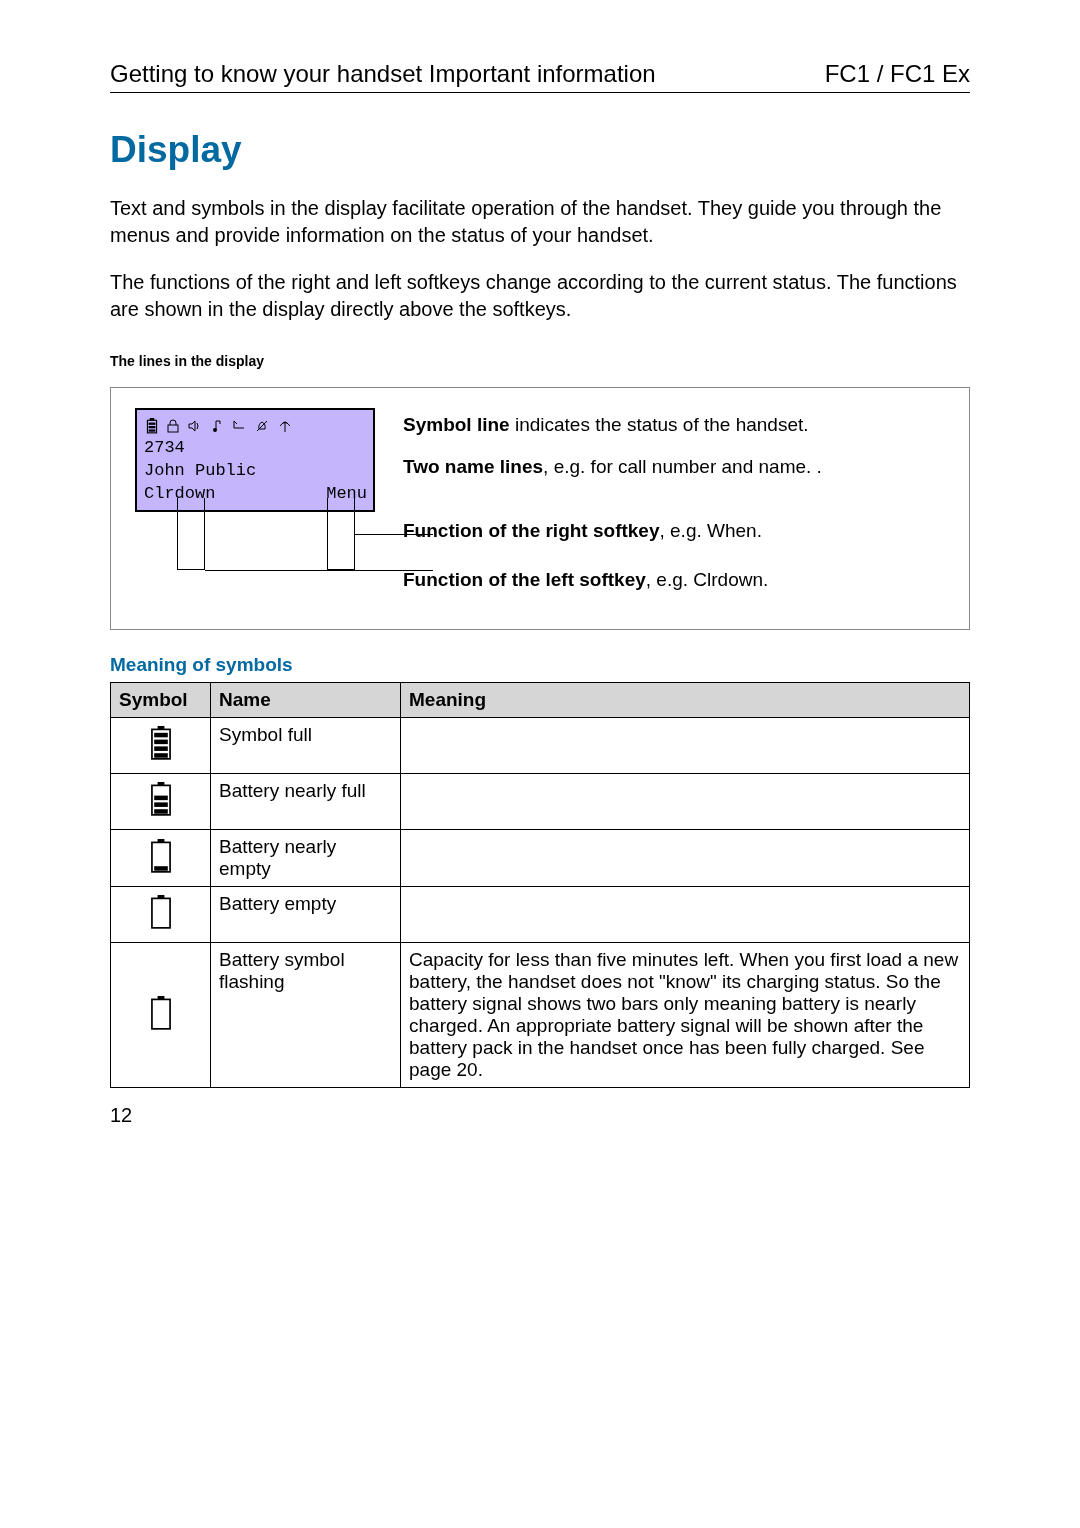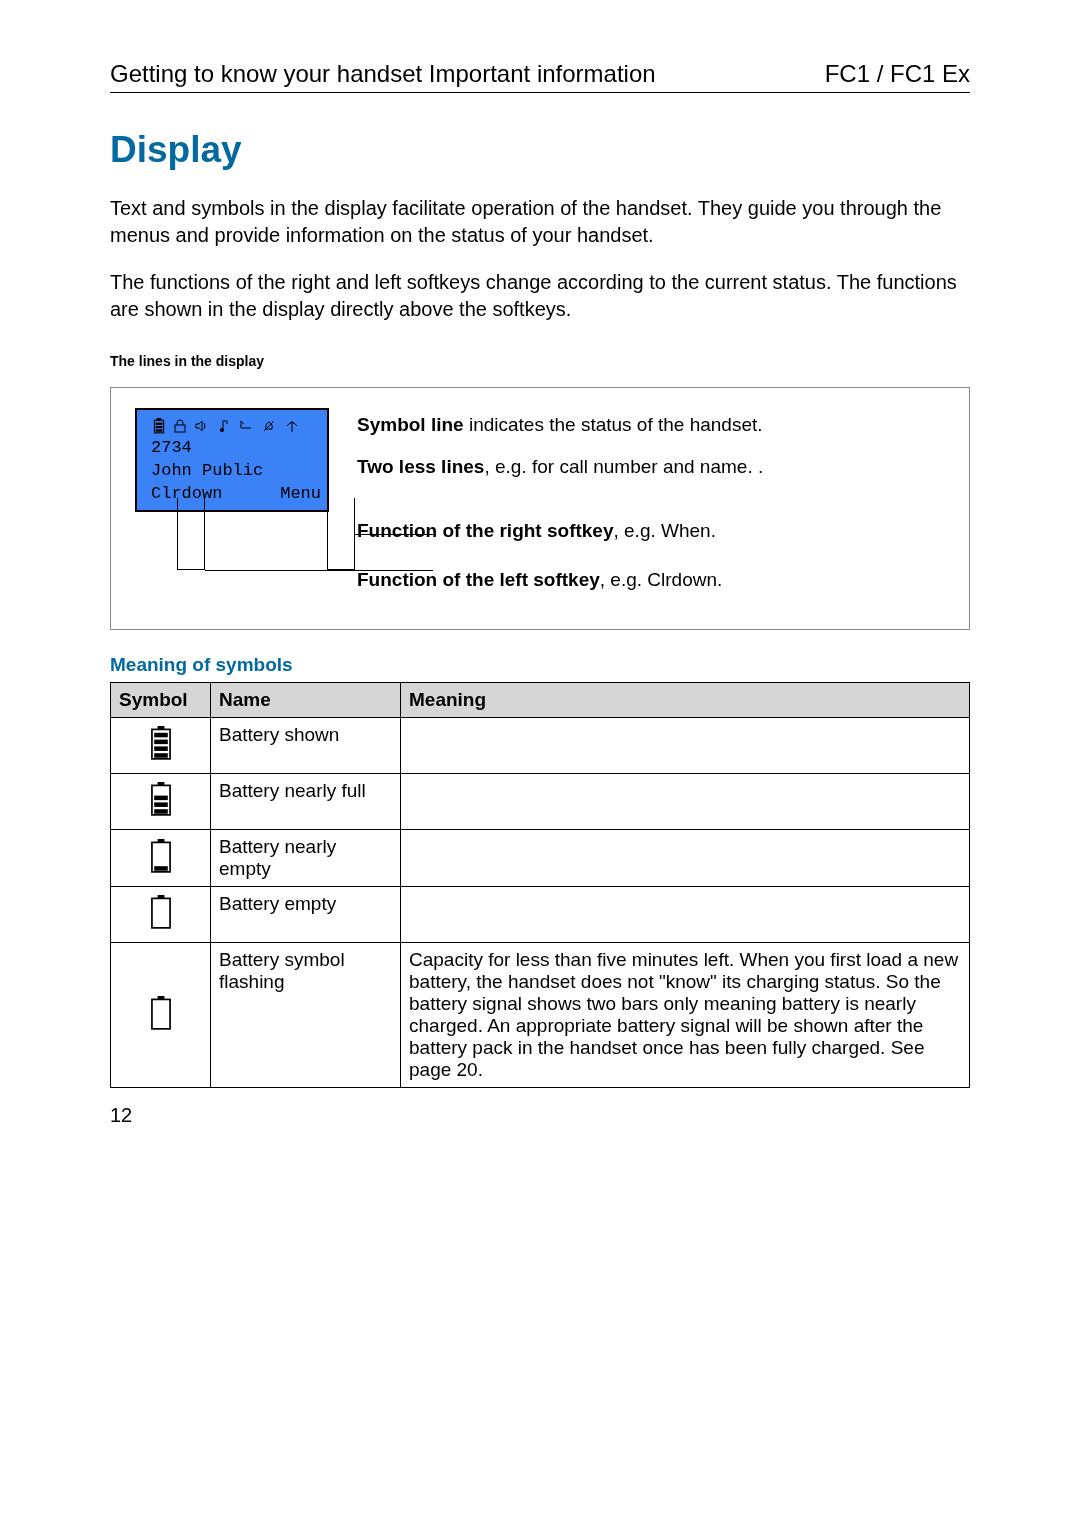--- a/index.html
+++ b/index.html
@@ -44,27 +44,27 @@
   
   .diagram-frame {
     border: 1px solid #888;
     padding: 20px 24px 36px 24px;
     display: flex;
     gap: 28px;
     position: relative;
   }
   .lcd {
     border: 2px solid #000;
-    width: 194px;
+    width: 240px;
     font-family: "Courier New", monospace;
     font-size: 17px;
-    padding: 4px 6px 4px 14px;
+    padding: 4px 6px 4px 7px;
     line-height: 1.35;
     position: relative;
-    background: #3b82f6;
+    background: #c4b5fd;
   }
   .lcd-symbol-row {
     display: flex;
     gap: 9px;
     align-items: center;
     font-size: 15px;
     padding: 4px 0 3px 2px;
     letter-spacing: 2px;
   }
   .lcd-last {
@@ -222,21 +222,21 @@
           <span>Menu</span>
         </div>
       </div>
     </div>
 
     <div class="diag-right">
       <div class="row1">
         <b>Symbol line</b><span> indicates the status of the handset.</span>
       </div>
       <div class="row2">
-        <b>Two less lines</b><span>, e.g. for call number and name. .</span>
+        <b>Two name lines</b><span>, e.g. for call number and name. .</span>
       </div>
       <div class="row3">
         <b>Function of the right softkey</b><span>, e.g. When.</span>
       </div>
       <div class="row4">
         <b>Function of the left softkey</b><span>, e.g. Clrdown.</span>
       </div>
     </div>
 
     <div class="softkey-boxes">
@@ -262,21 +262,21 @@
         <td class="sym">
           <svg class="batt-svg" viewBox="0 0 20 30">
             <rect x="7" y="0" width="6" height="3" fill="#000"></rect>
             <rect x="2" y="3" width="16" height="26" fill="none" stroke="#000" stroke-width="1.5"></rect>
             <rect x="4" y="6" width="12" height="4" fill="#000"></rect>
             <rect x="4" y="12" width="12" height="4" fill="#000"></rect>
             <rect x="4" y="18" width="12" height="4" fill="#000"></rect>
             <rect x="4" y="24" width="12" height="4" fill="#000"></rect>
           </svg>
         </td>
-        <td class="name">Battery shown</td>
+        <td class="name">Symbol full</td>
         <td></td>
       </tr>
       <tr>
         <td class="sym">
           <svg class="batt-svg" viewBox="0 0 20 30">
             <rect x="7" y="0" width="6" height="3" fill="#000"></rect>
             <rect x="2" y="3" width="16" height="26" fill="none" stroke="#000" stroke-width="1.5"></rect>
             <rect x="4" y="12" width="12" height="4" fill="#000"></rect>
             <rect x="4" y="18" width="12" height="4" fill="#000"></rect>
             <rect x="4" y="24" width="12" height="4" fill="#000"></rect>

